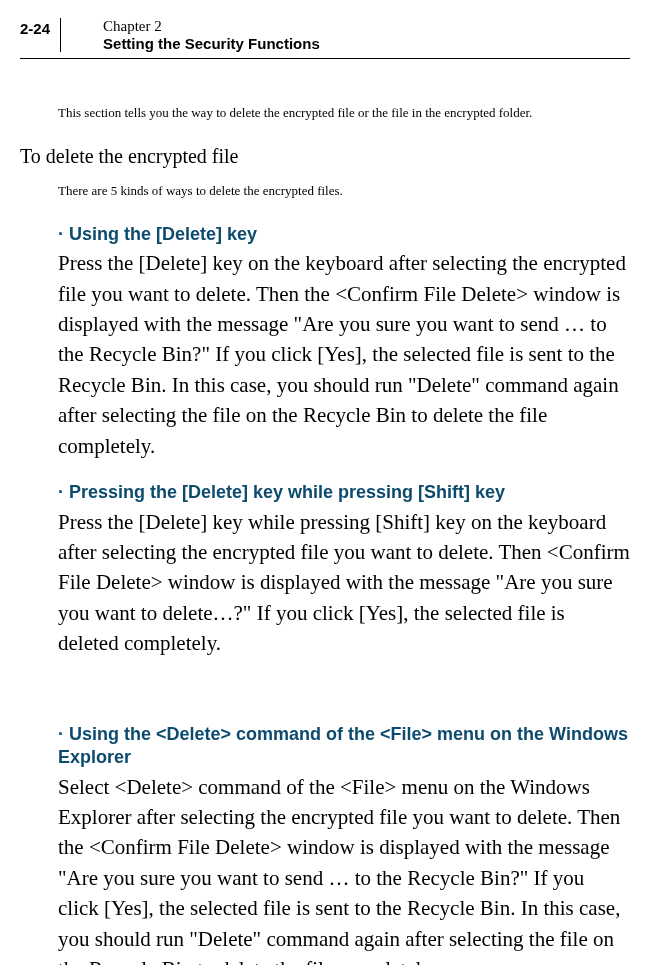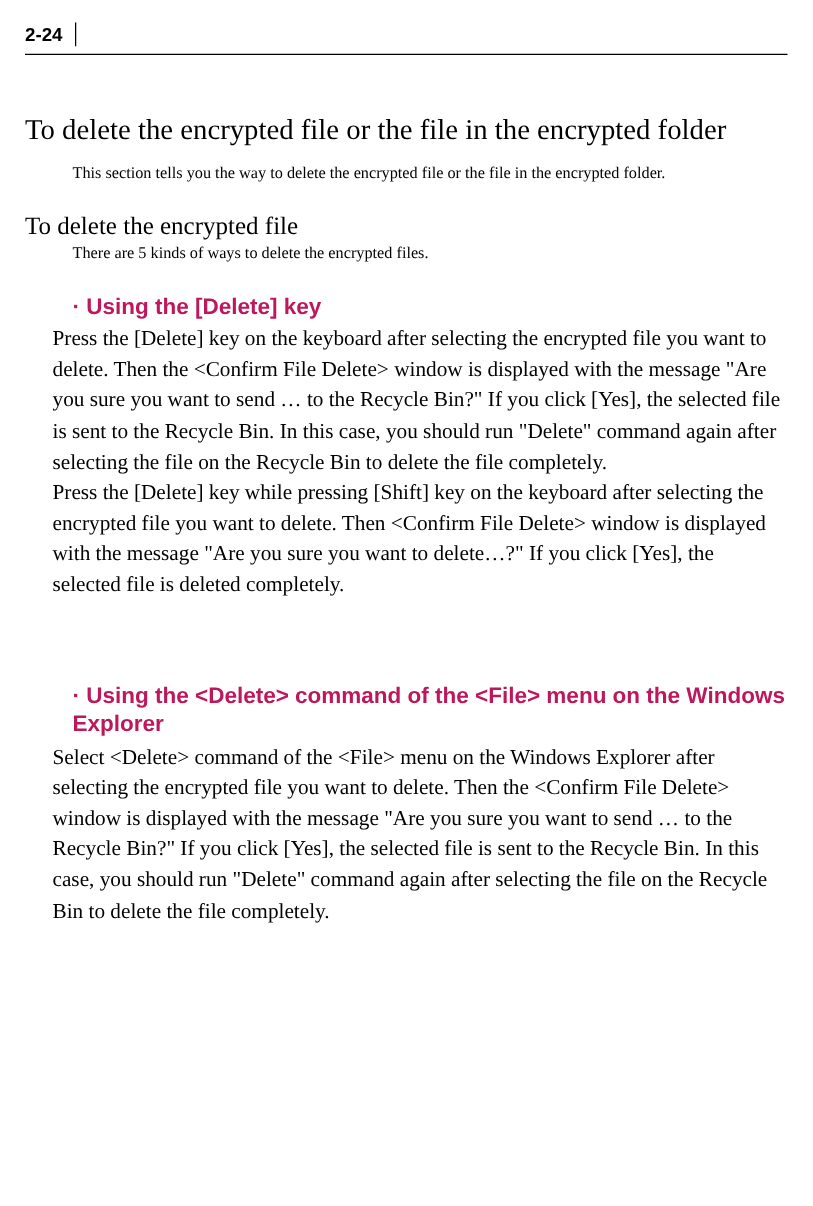--- a/index.html
+++ b/index.html
@@ -58,60 +58,64 @@
     font-family: Georgia, "Times New Roman", serif;
     font-size: 13px;
     line-height: 1.45;
     margin-left: 38px;
     margin-bottom: 22px;
   }
   .h2 {
     font-family: Georgia, "Times New Roman", serif;
     font-size: 20px;
     margin-left: 0px;
-    margin-bottom: 0;
+    margin-bottom: 14px;
   }
   .method-title {
     font-family: Arial, sans-serif;
     font-weight: bold;
     font-size: 18px;
-    color: #be185d;
+    color: #0c4a6e;
     margin-left: 38px;
     margin-top: 20px;
     margin-bottom: 2px;
     line-height: 1.3;
   }
   .method-body {
     font-family: Georgia, "Times New Roman", serif;
-    font-size: 17px;
+    font-size: 21px;
     line-height: 1.45;
-    margin-left: 22px;
+    margin-left: 38px;
   }
   .spaced { margin-top: 64px; }
 </style>
 </head>
 <body>
 
 <div class="page">
 
   <div class="header-row">
     <div class="page-num">2-24</div>
+    <div class="header-titles">
+      <div class="chapter-line">Chapter 2</div>
+      <div class="chapter-sub">Setting the Security Functions</div>
+    </div>
   </div>
 
   <div class="content">
 
-    <div class="h1">To delete the encrypted file or the file in the encrypted folder</div>
     <div class="body-text">This section tells you the way to delete the encrypted file or the file in the encrypted folder.</div>
 
     <div class="h2">To delete the encrypted file</div>
     <div class="body-text">There are 5 kinds of ways to delete the encrypted files.</div>
 
     <div class="method-title">· Using the [Delete] key</div>
     <div class="method-body">Press the [Delete] key on the keyboard after selecting the encrypted file you want to delete. Then the &lt;Confirm File Delete&gt; window is displayed with the message "Are you sure you want to send … to the Recycle Bin?" If you click [Yes], the selected file is sent to the Recycle Bin. In this case, you should run "Delete" command again after selecting the file on the Recycle Bin to delete the file completely.</div>
 
+    <div class="method-title">· Pressing the [Delete] key while pressing [Shift] key</div>
     <div class="method-body">Press the [Delete] key while pressing [Shift] key on the keyboard after selecting the encrypted file you want to delete. Then &lt;Confirm File Delete&gt; window is displayed with the message "Are you sure you want to delete…?" If you click [Yes], the selected file is deleted completely.</div>
 
     <div class="method-title spaced">· Using the &lt;Delete&gt; command of the &lt;File&gt; menu on the Windows Explorer</div>
     <div class="method-body">Select &lt;Delete&gt; command of the &lt;File&gt; menu on the Windows Explorer after selecting the encrypted file you want to delete. Then the &lt;Confirm File Delete&gt; window is displayed with the message "Are you sure you want to send … to the Recycle Bin?" If you click [Yes], the selected file is sent to the Recycle Bin. In this case, you should run "Delete" command again after selecting the file on the Recycle Bin to delete the file completely.</div>
 
   </div>
 
 </div>
 
 </body></html>

